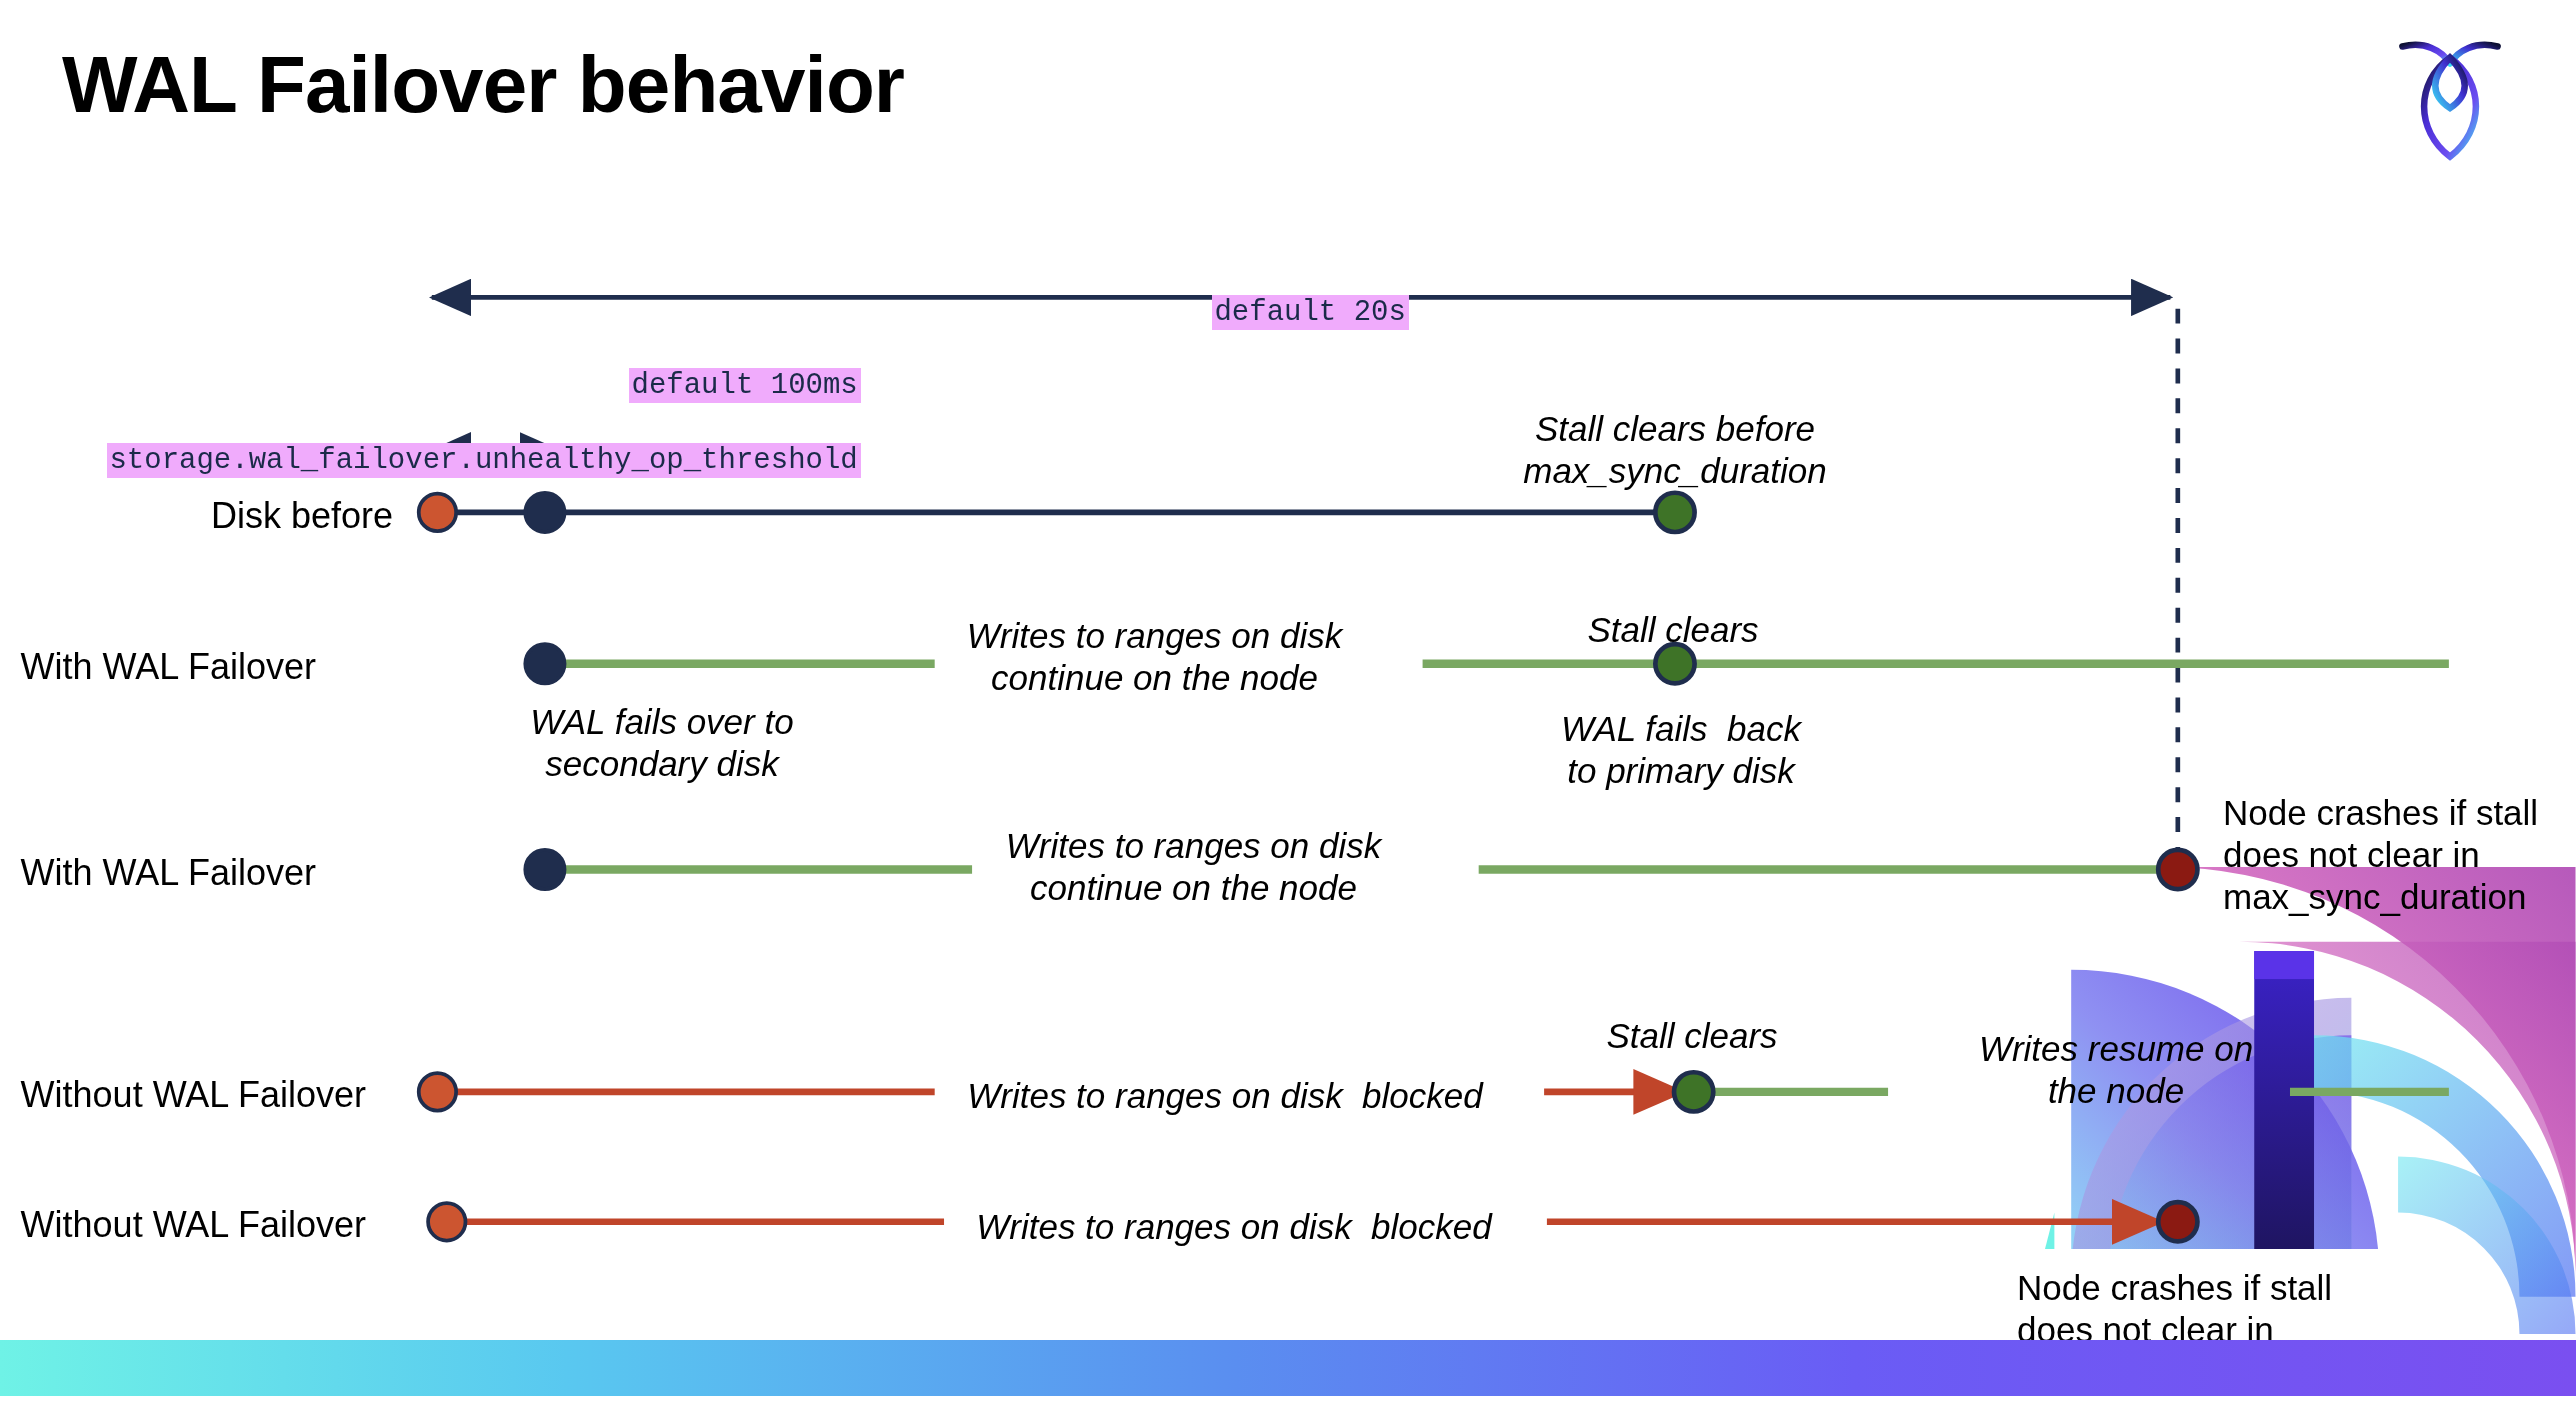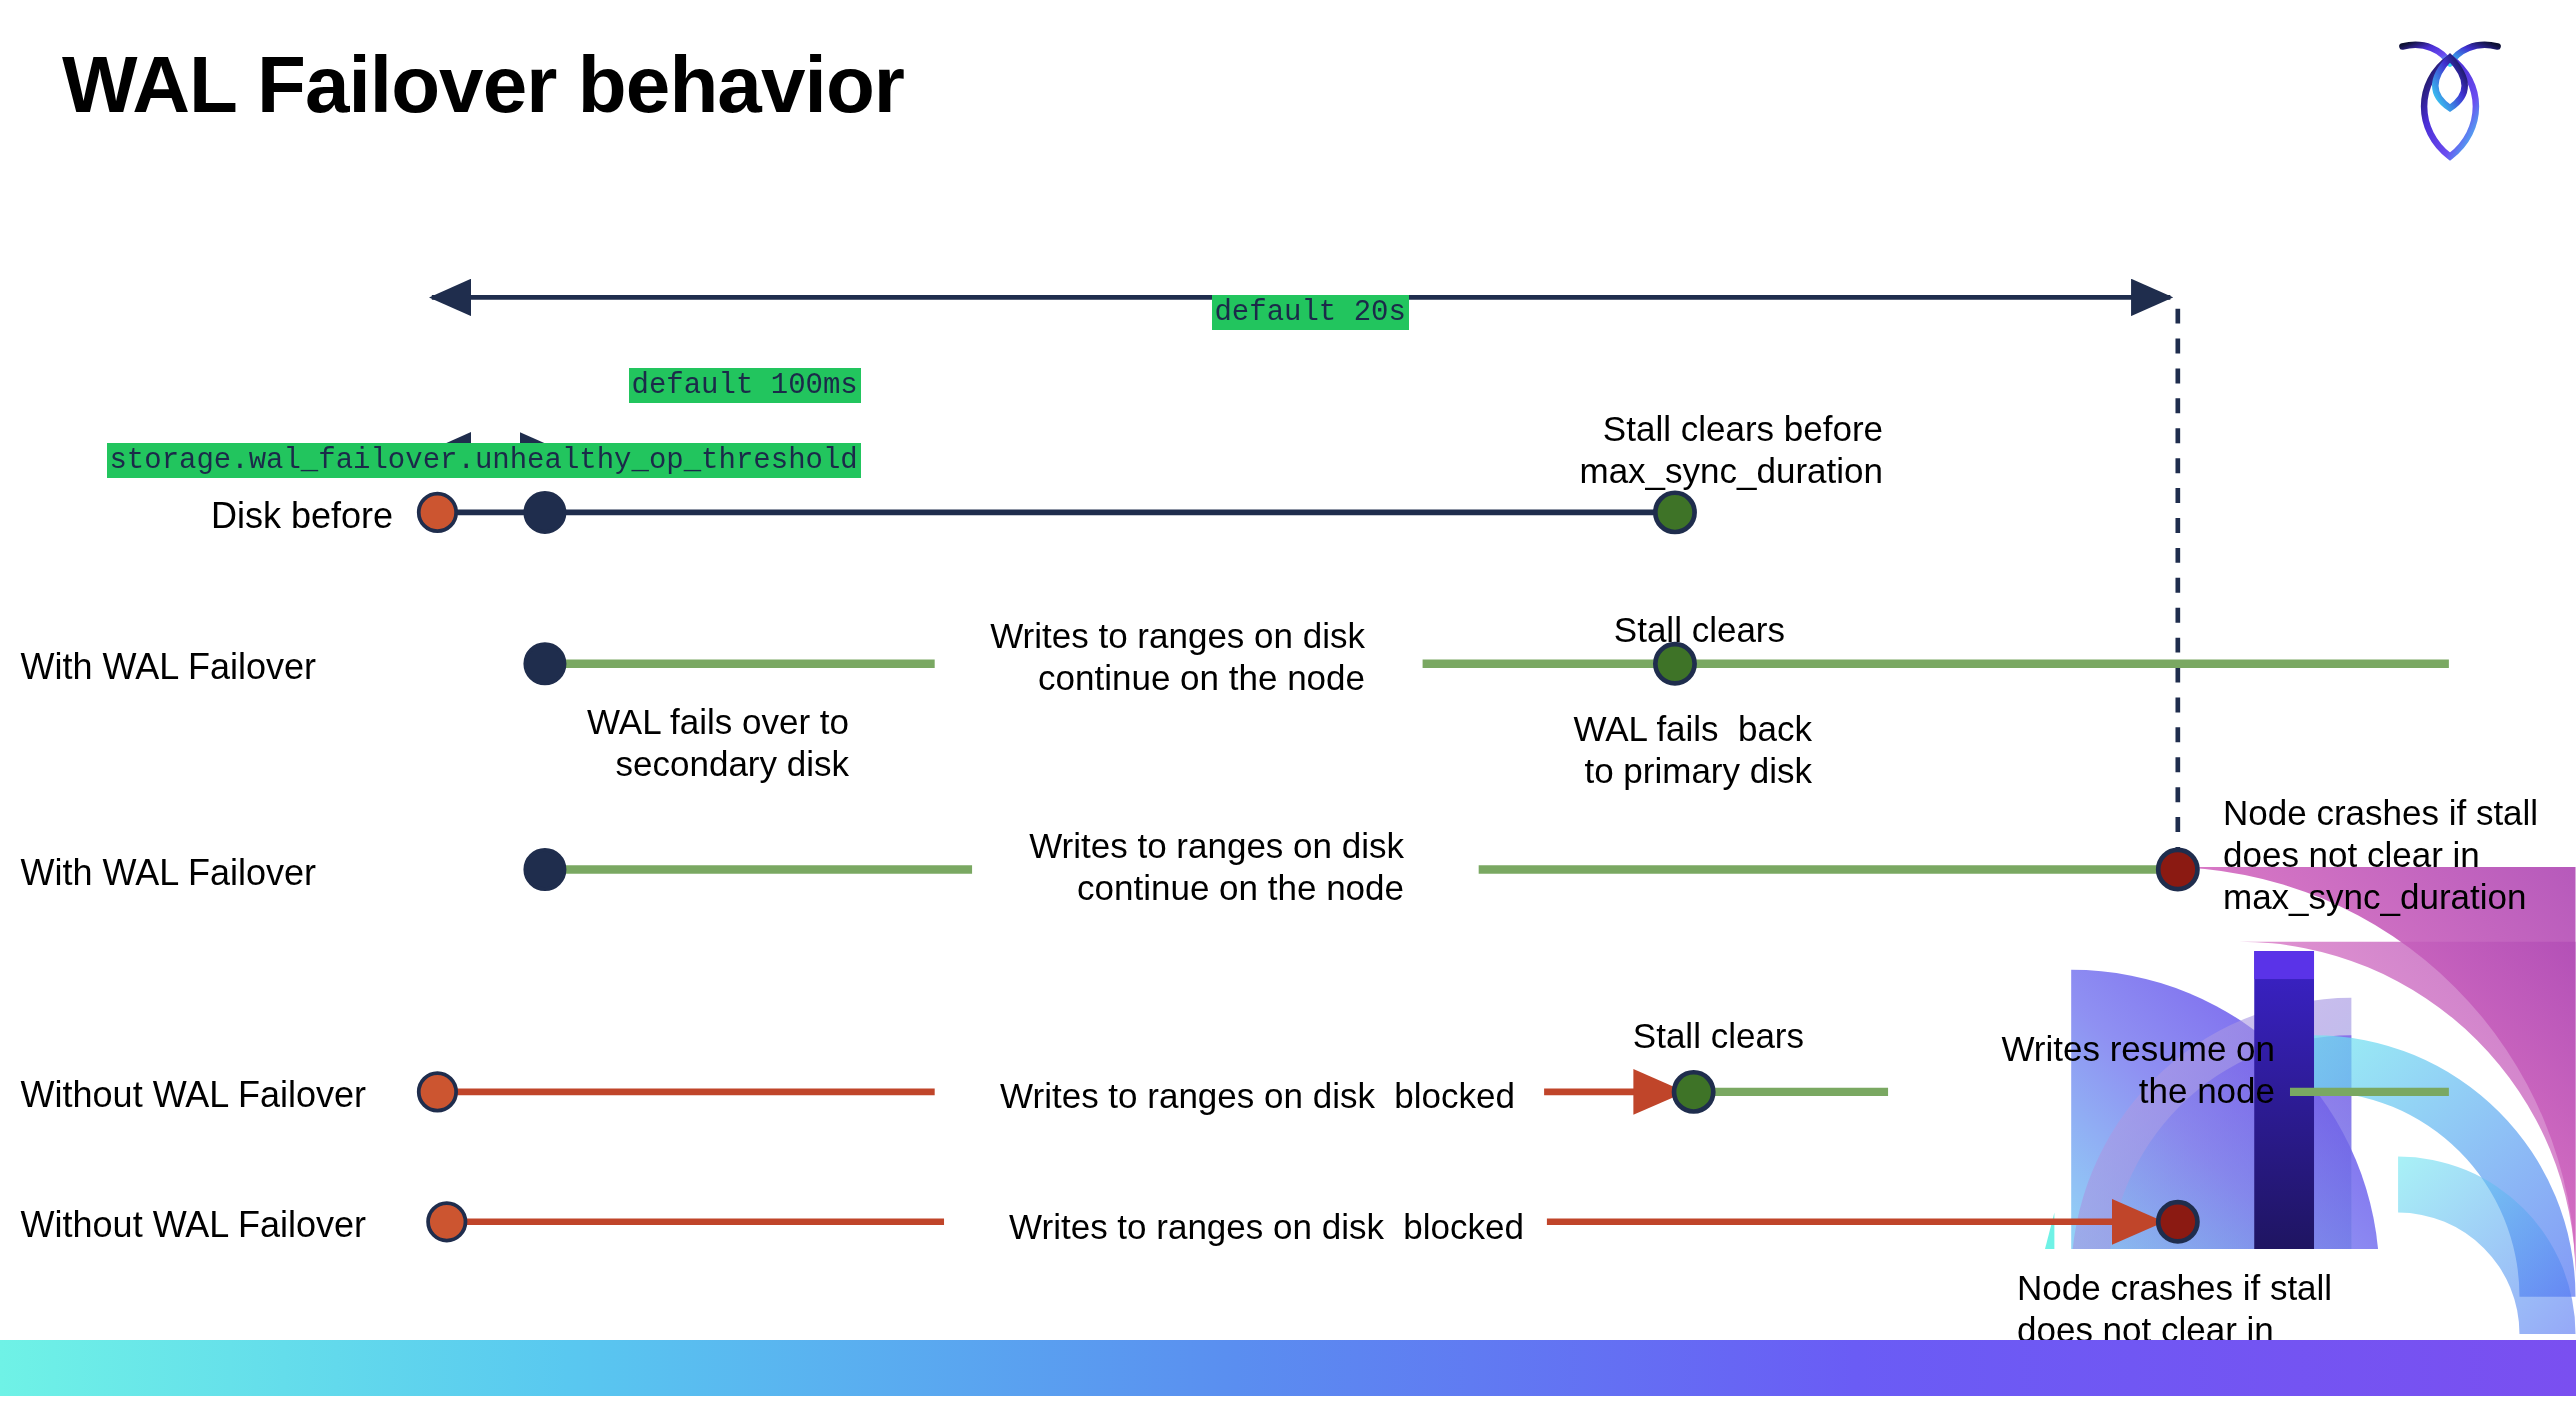--- a/index.html
+++ b/index.html
@@ -56,33 +56,33 @@
   .lbl {
     position: absolute;
     color: #000000;
     font-size: 35px;
     line-height: 1.20;
     white-space: pre;
   }
   .lbl.row-label {
     font-size: 36px;
   }
-  .lbl.center { text-align: right; }
+  .lbl.center { text-align: center; font-style: italic; }
   .lbl.right  { text-align: right; }
 
   .code {
     position: absolute;
     font-family: "Liberation Mono", monospace;
     font-size: 29px;
     line-height: 1.30;
     color: #1b2a49;
     white-space: pre;
   }
   .code span {
-    background: #22c55e;
+    background: #f0abfc;
     padding: 0.9px 2.8px;
   }
 
   
   #deco {
     position: absolute;
     right: 0;
     bottom: 62px;
     width: 580px;
     height: 523px;

